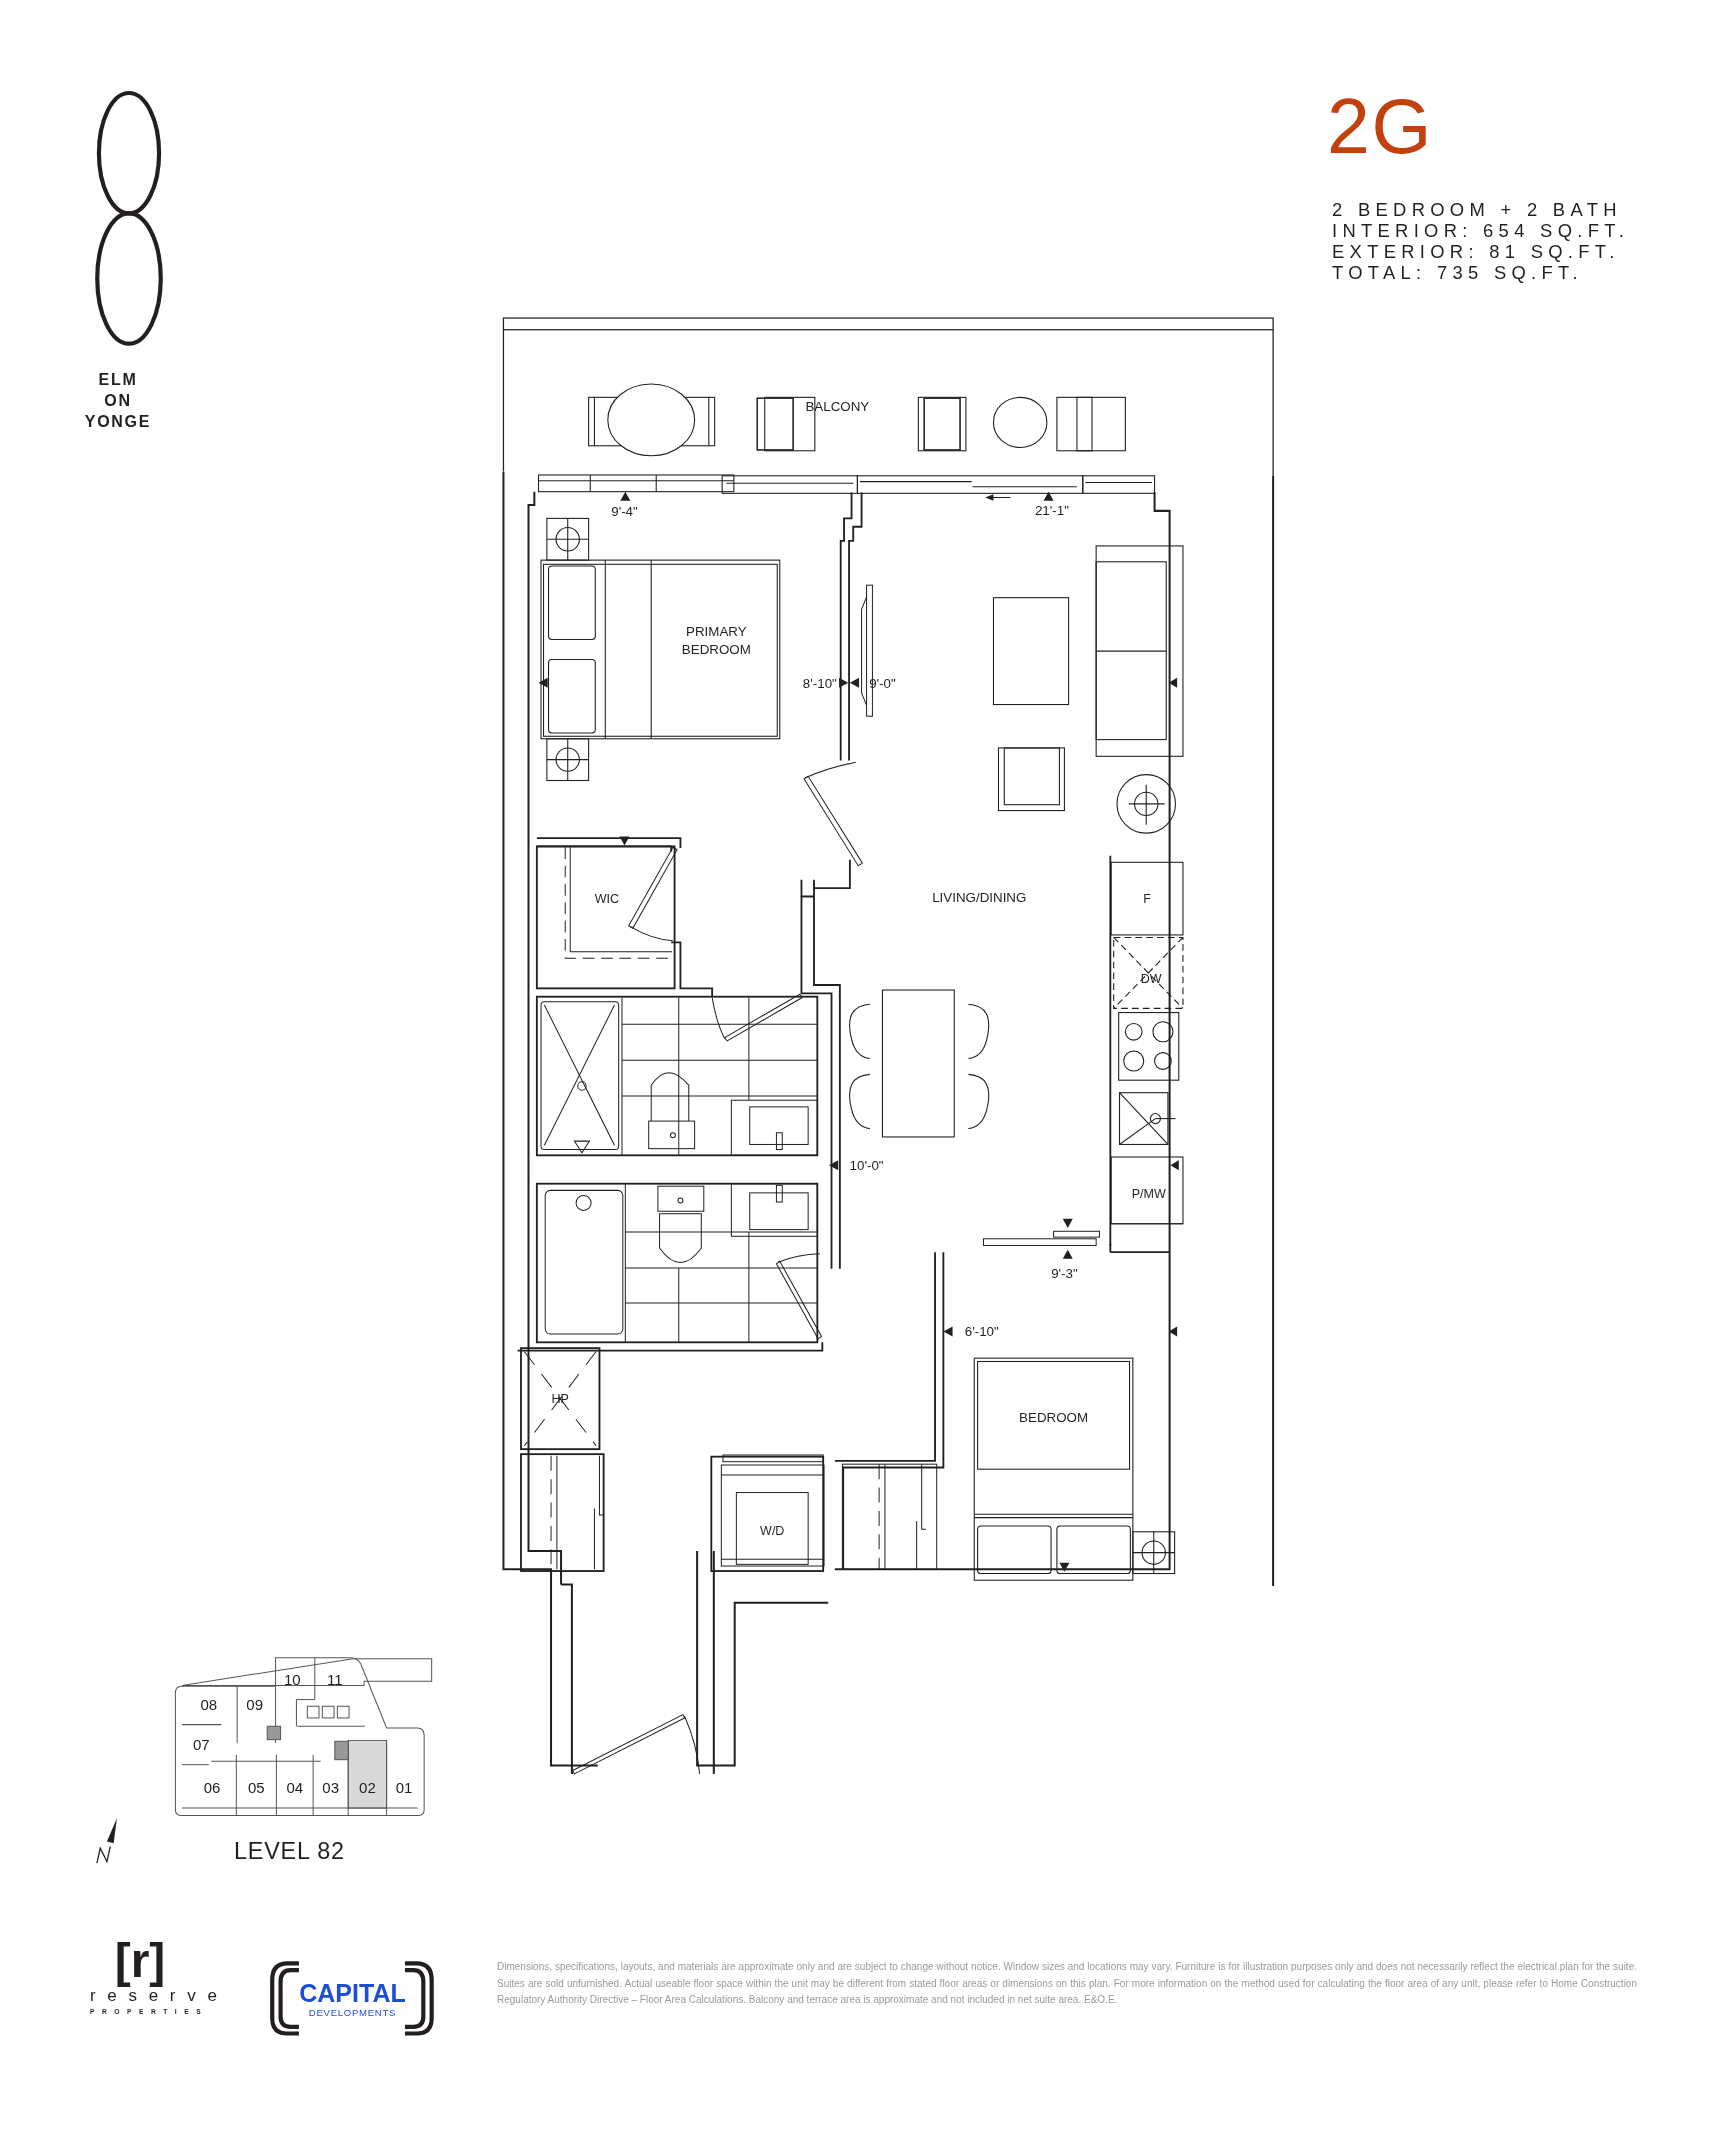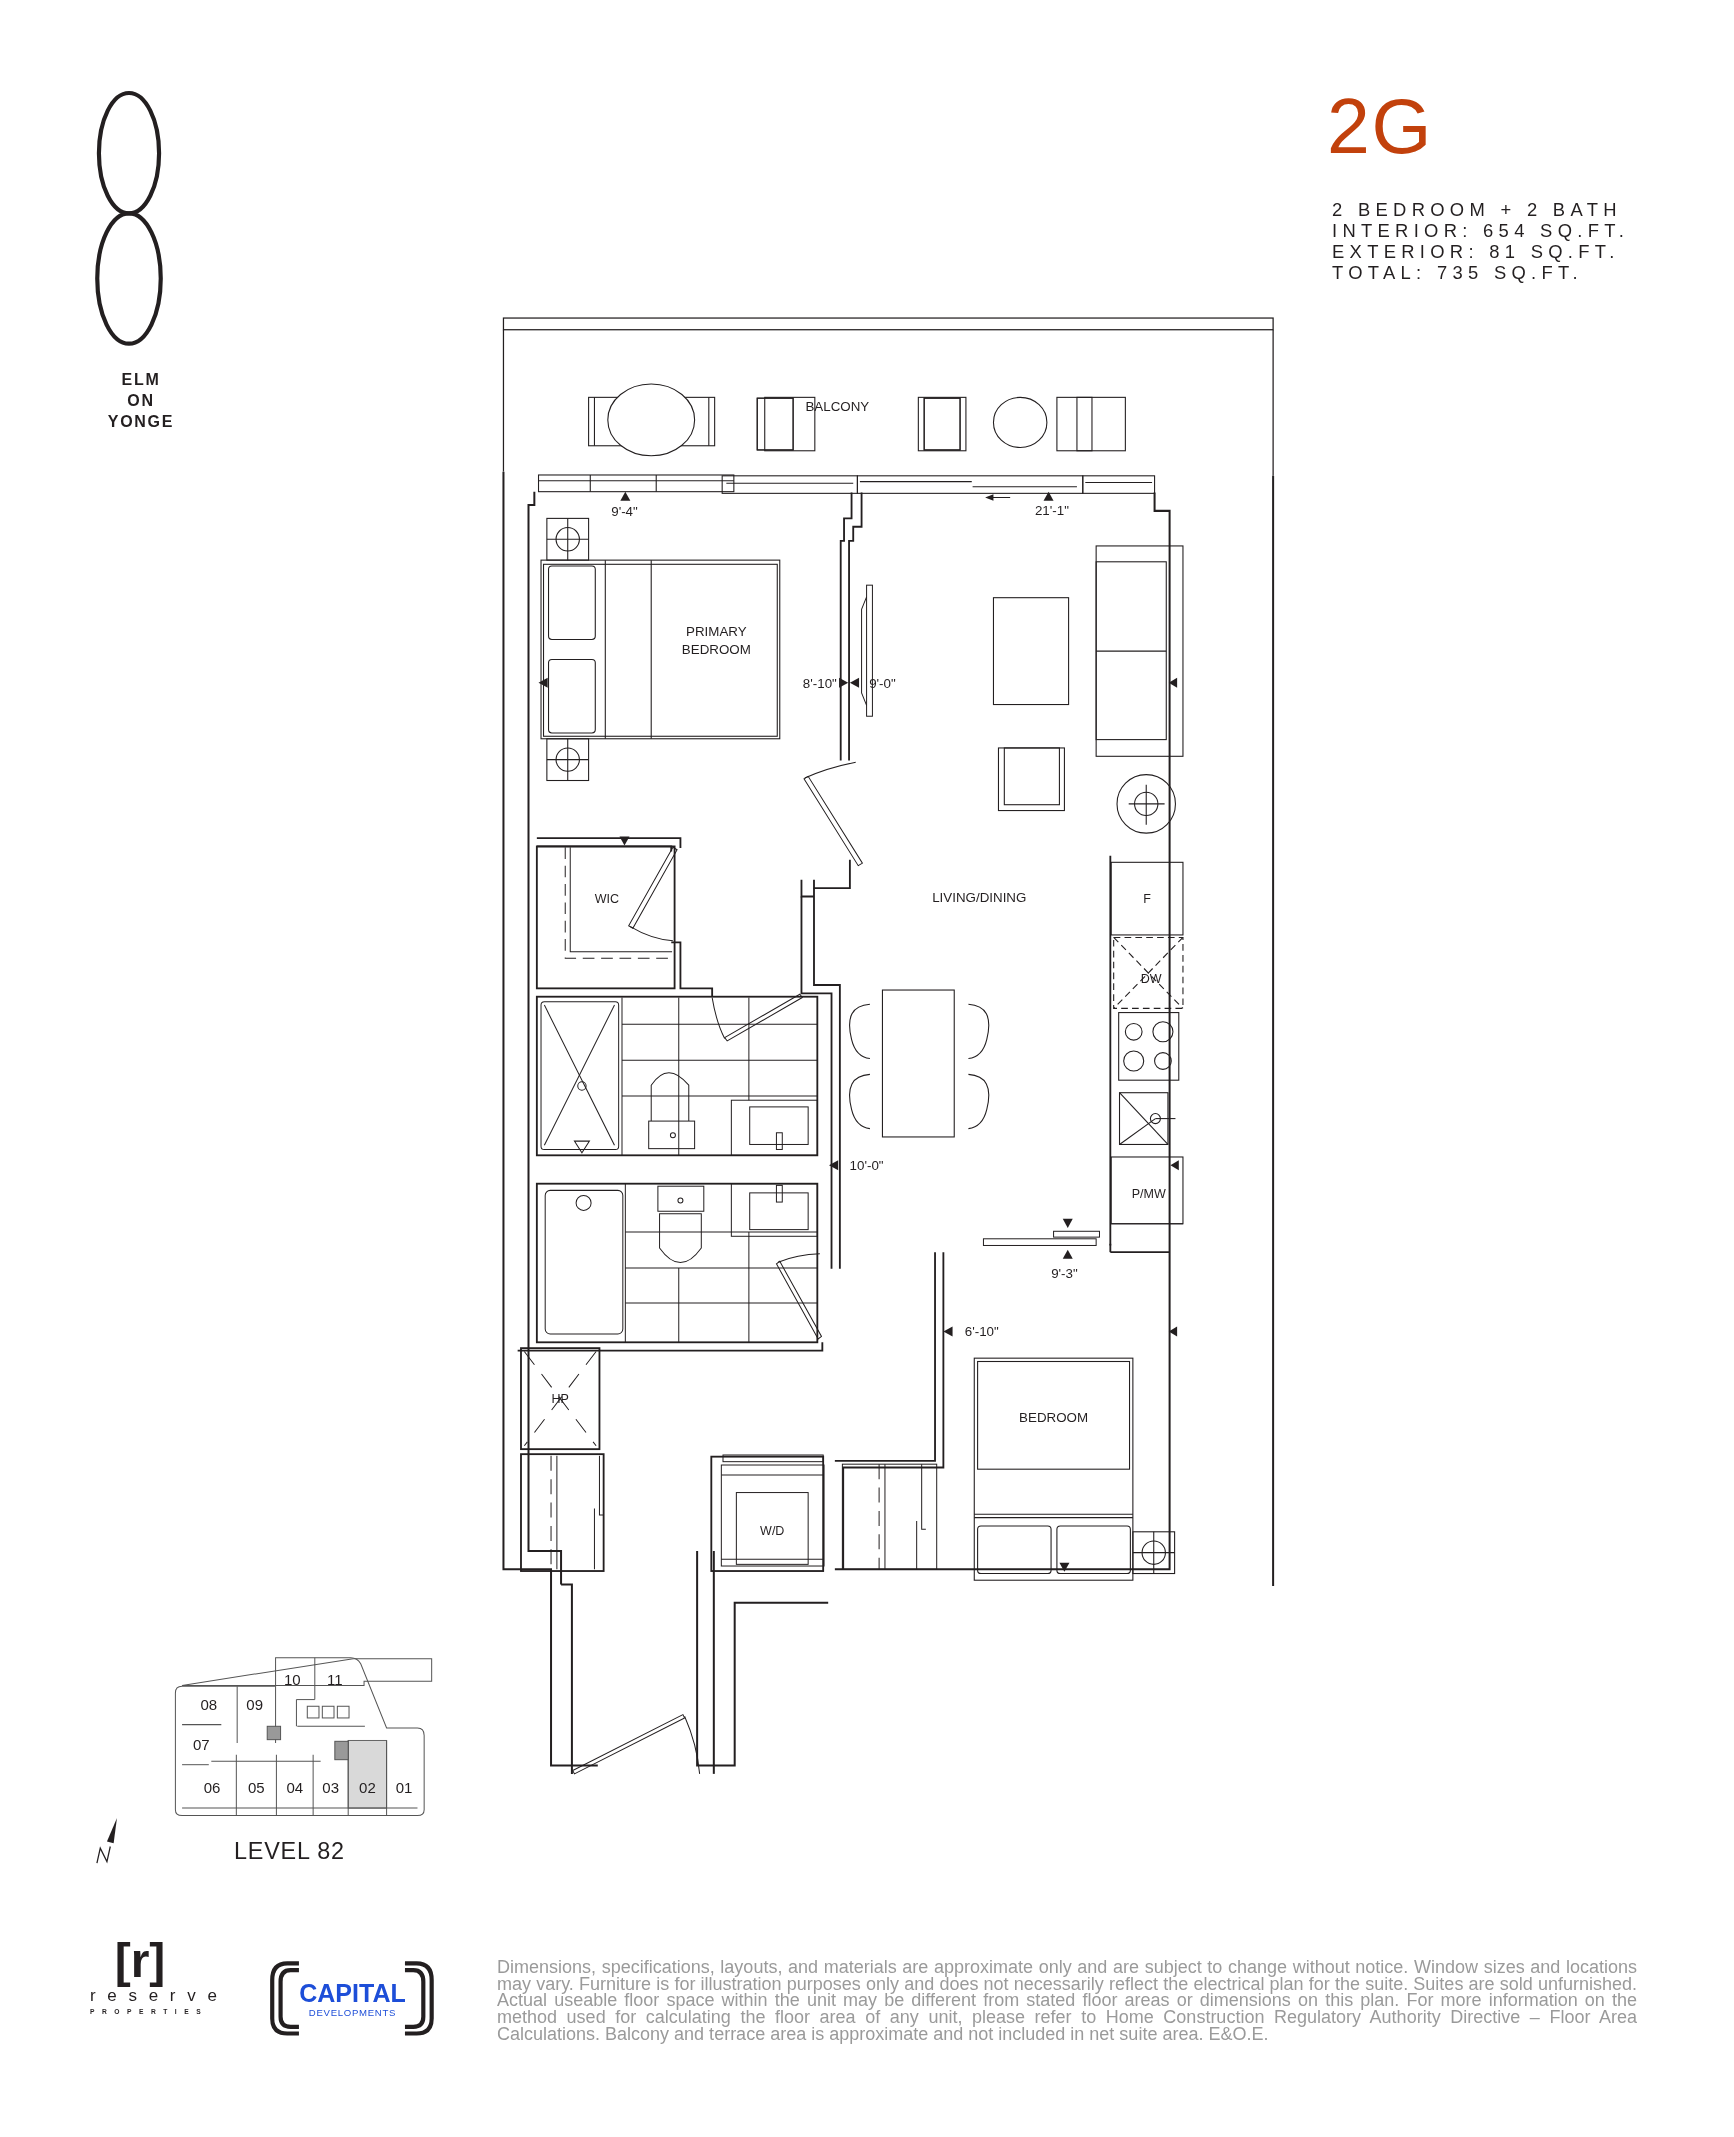--- a/index.html
+++ b/index.html
@@ -2,21 +2,21 @@
 <html style="font-size:13.4px"><head>
 <meta charset="utf-8">
 <style>
   html, body { margin: 0; padding: 0; background: #ffffff; }
   body { width: 1734px; height: 2137px; position: relative; overflow: hidden;
          font-family: "Liberation Sans", "DejaVu Sans", sans-serif; color: #231f20; }
   .abs { position: absolute; }
 
   
   .logo8 { left: 83px; top: 88px; width: 92px; height: 259px; }
-  .elm-text { left: 94px; top: 369px; width: 94px; text-align: center;
+  .elm-text { left: 71px; top: 369px; width: 94px; text-align: center;
               font-size: 16px; font-weight: bold; letter-spacing: 1.7px; line-height: 21px; color: #231f20; }
   .elm-text div { margin: 0; }
 
   
   .unit-name { left: 1327px; top: 88px; font-size: 77px; font-weight: 300; letter-spacing: 1.7px;
                color: #c2410c; line-height: 1; }
   .unit-specs { left: 1332px; top: 199px; font-size: 18.4px; letter-spacing: 5.3px; line-height: 21px; color: #231f20; }
   .unit-specs div { white-space: nowrap; }
 
   
@@ -28,21 +28,21 @@
 
   
   .reserve-logo { left: 90px; top: 1937px; width: 134px; }
   .reserve-bracket { font-size: 48px; font-weight: bold; text-align: center; width: 100px; line-height: 1; color: #231f20; }
   .reserve-word { font-size: 17px; letter-spacing: 11.7px; margin-top: 1px; color: #231f20; white-space: nowrap; }
   .reserve-sub { font-size: 6.7px; letter-spacing: 7.5px; font-weight: bold; margin-top: 1.7px; color: #231f20; white-space: nowrap; }
   .capital-text { left: 294px; top: 1981px; width: 117px; text-align: center; color: #1d4ed8; }
   .capital-main { font-size: 25px; font-weight: bold; line-height: 1; letter-spacing: 0; }
   .capital-sub { font-size: 9.6px; font-weight: normal; letter-spacing: 0.7px; margin-top: 0.8px; }
 
-  .disclaimer { left: 497px; top: 1959px; width: 1140px; font-size: 18px; line-height: 16.7px;
+  .disclaimer { left: 497px; top: 1959px; width: 1140px; font-size: 10px; line-height: 16.7px;
                 color: #9a9a9a; text-align: justify; }
 </style>
 </head>
 <body>
 
 <svg class="abs logo8" viewBox="0 0 110 310">
   <ellipse cx="55" cy="78" rx="36" ry="72" fill="none" stroke="#231f20" stroke-width="5"></ellipse>
   <ellipse cx="55" cy="228" rx="38" ry="78" fill="none" stroke="#231f20" stroke-width="5"></ellipse>
 </svg>
 <div class="abs elm-text">

